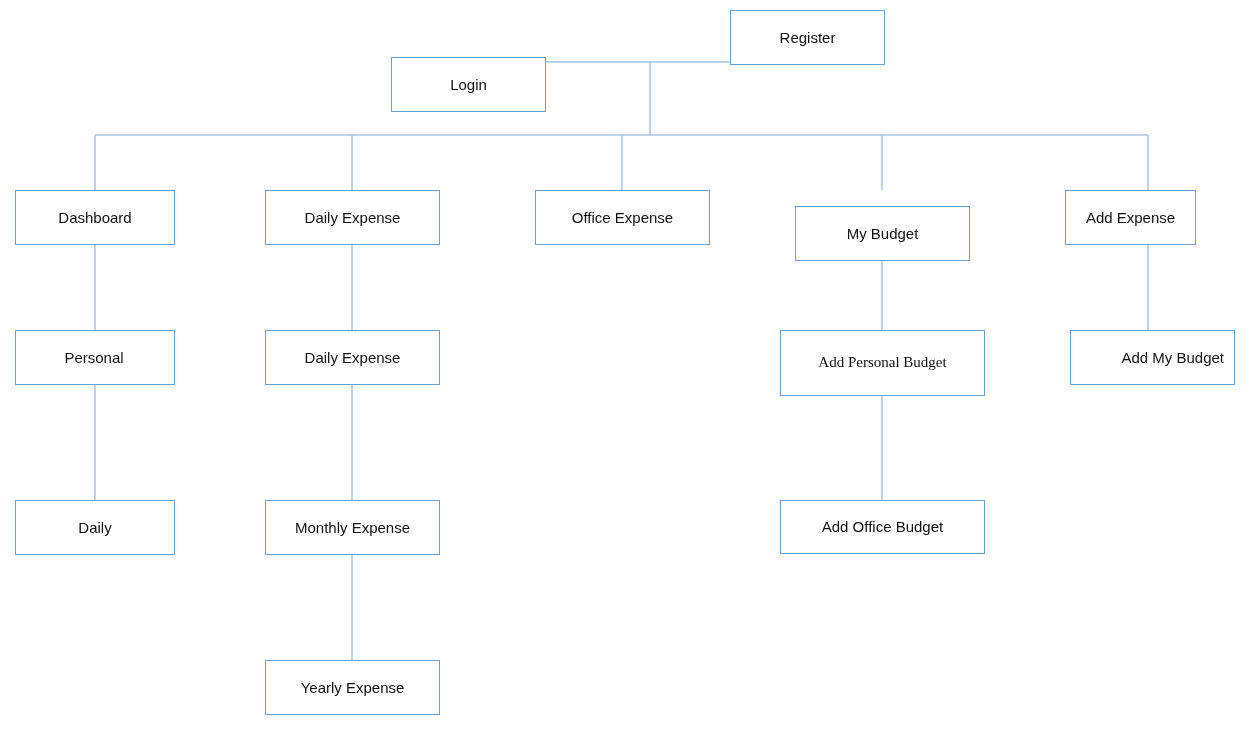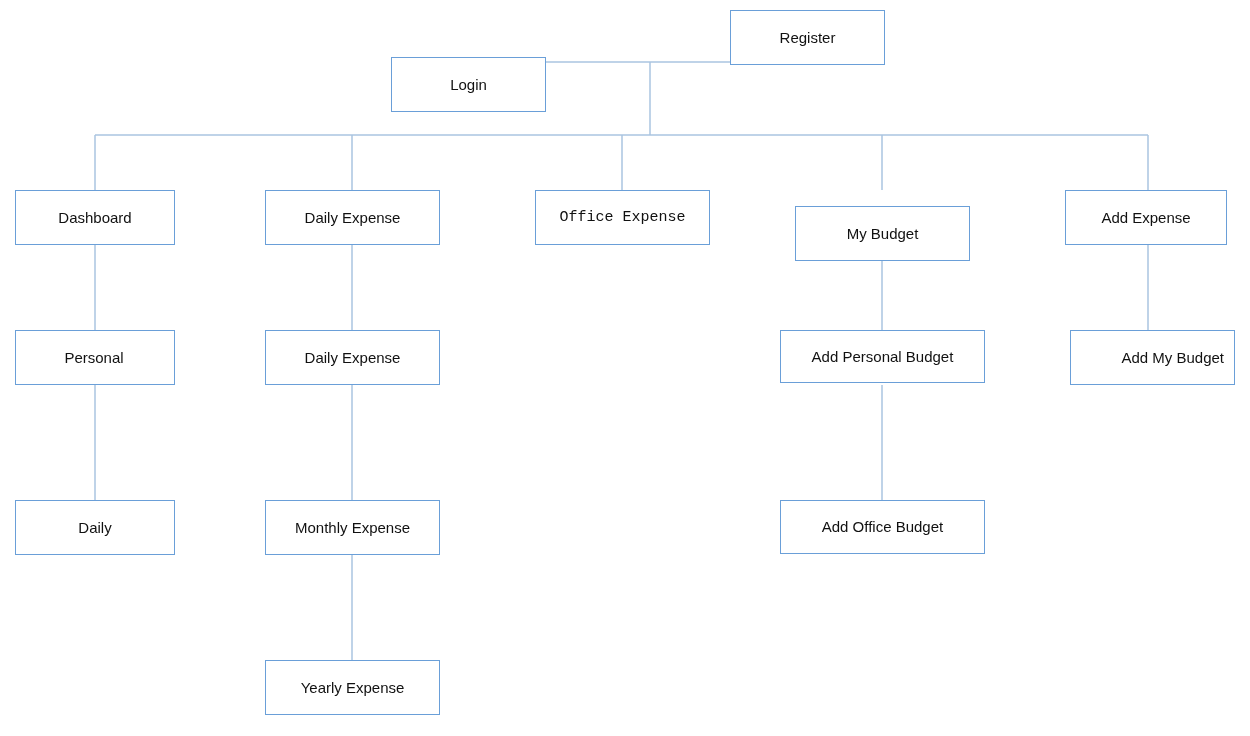--- a/index.html
+++ b/index.html
@@ -73,36 +73,36 @@
       </div>
       <div class="node" style="left: 730px; top: 10px; width: 155px; height: 55px;">
         <span>Register</span>
       </div>
       <div class="node" style="left: 15px; top: 190px; width: 160px; height: 55px; text-align: center;">
         <span>Dashboard</span>
       </div>
       <div class="node" style="left: 265px; top: 190px; width: 175px; height: 55px;">
         <span>Daily Expense</span>
       </div>
-      <div class="node" style="left: 535px; top: 190px; width: 175px; height: 55px; font-family: Liberation Mono, monospace;">
+      <div class="node" style="left: 535px; top: 190px; width: 175px; height: 55px;">
         <span>Office Expense</span>
       </div>
       <div class="node" style="left: 795px; top: 206px; width: 175px; height: 55px;">
         <span>My Budget</span>
       </div>
-      <div class="node" style="left: 1065px; top: 190px; width: 162px; height: 55px;">
+      <div class="node" style="left: 1065px; top: 190px; width: 131px; height: 55px;">
         <span>Add Expense</span>
       </div>
       <div class="node" style="left: 15px; top: 330px; width: 160px; height: 55px; padding-left: 8px;">
         <span>Personal</span>
       </div>
       <div class="node" style="left: 265px; top: 330px; width: 175px; height: 55px;">
         <span>Daily Expense</span>
       </div>
-      <div class="node" style="left: 780px; top: 330px; width: 205px; height: 53px;">
+      <div class="node" style="left: 780px; top: 330px; width: 205px; height: 66px; font-family: Liberation Serif, serif;">
         <span>Add Personal Budget</span>
       </div>
       <div class="node" style="left: 1070px; top: 330px; width: 165px; height: 55px; justify-content: flex-end;">
         <span>Add My Budget</span>
       </div>
       <div class="node" style="left: 15px; top: 500px; width: 160px; height: 55px;">
         <span>Daily</span>
       </div>
       <div class="node" style="left: 265px; top: 500px; width: 175px; height: 55px; text-align: center;">
         <span>Monthly Expense</span>

